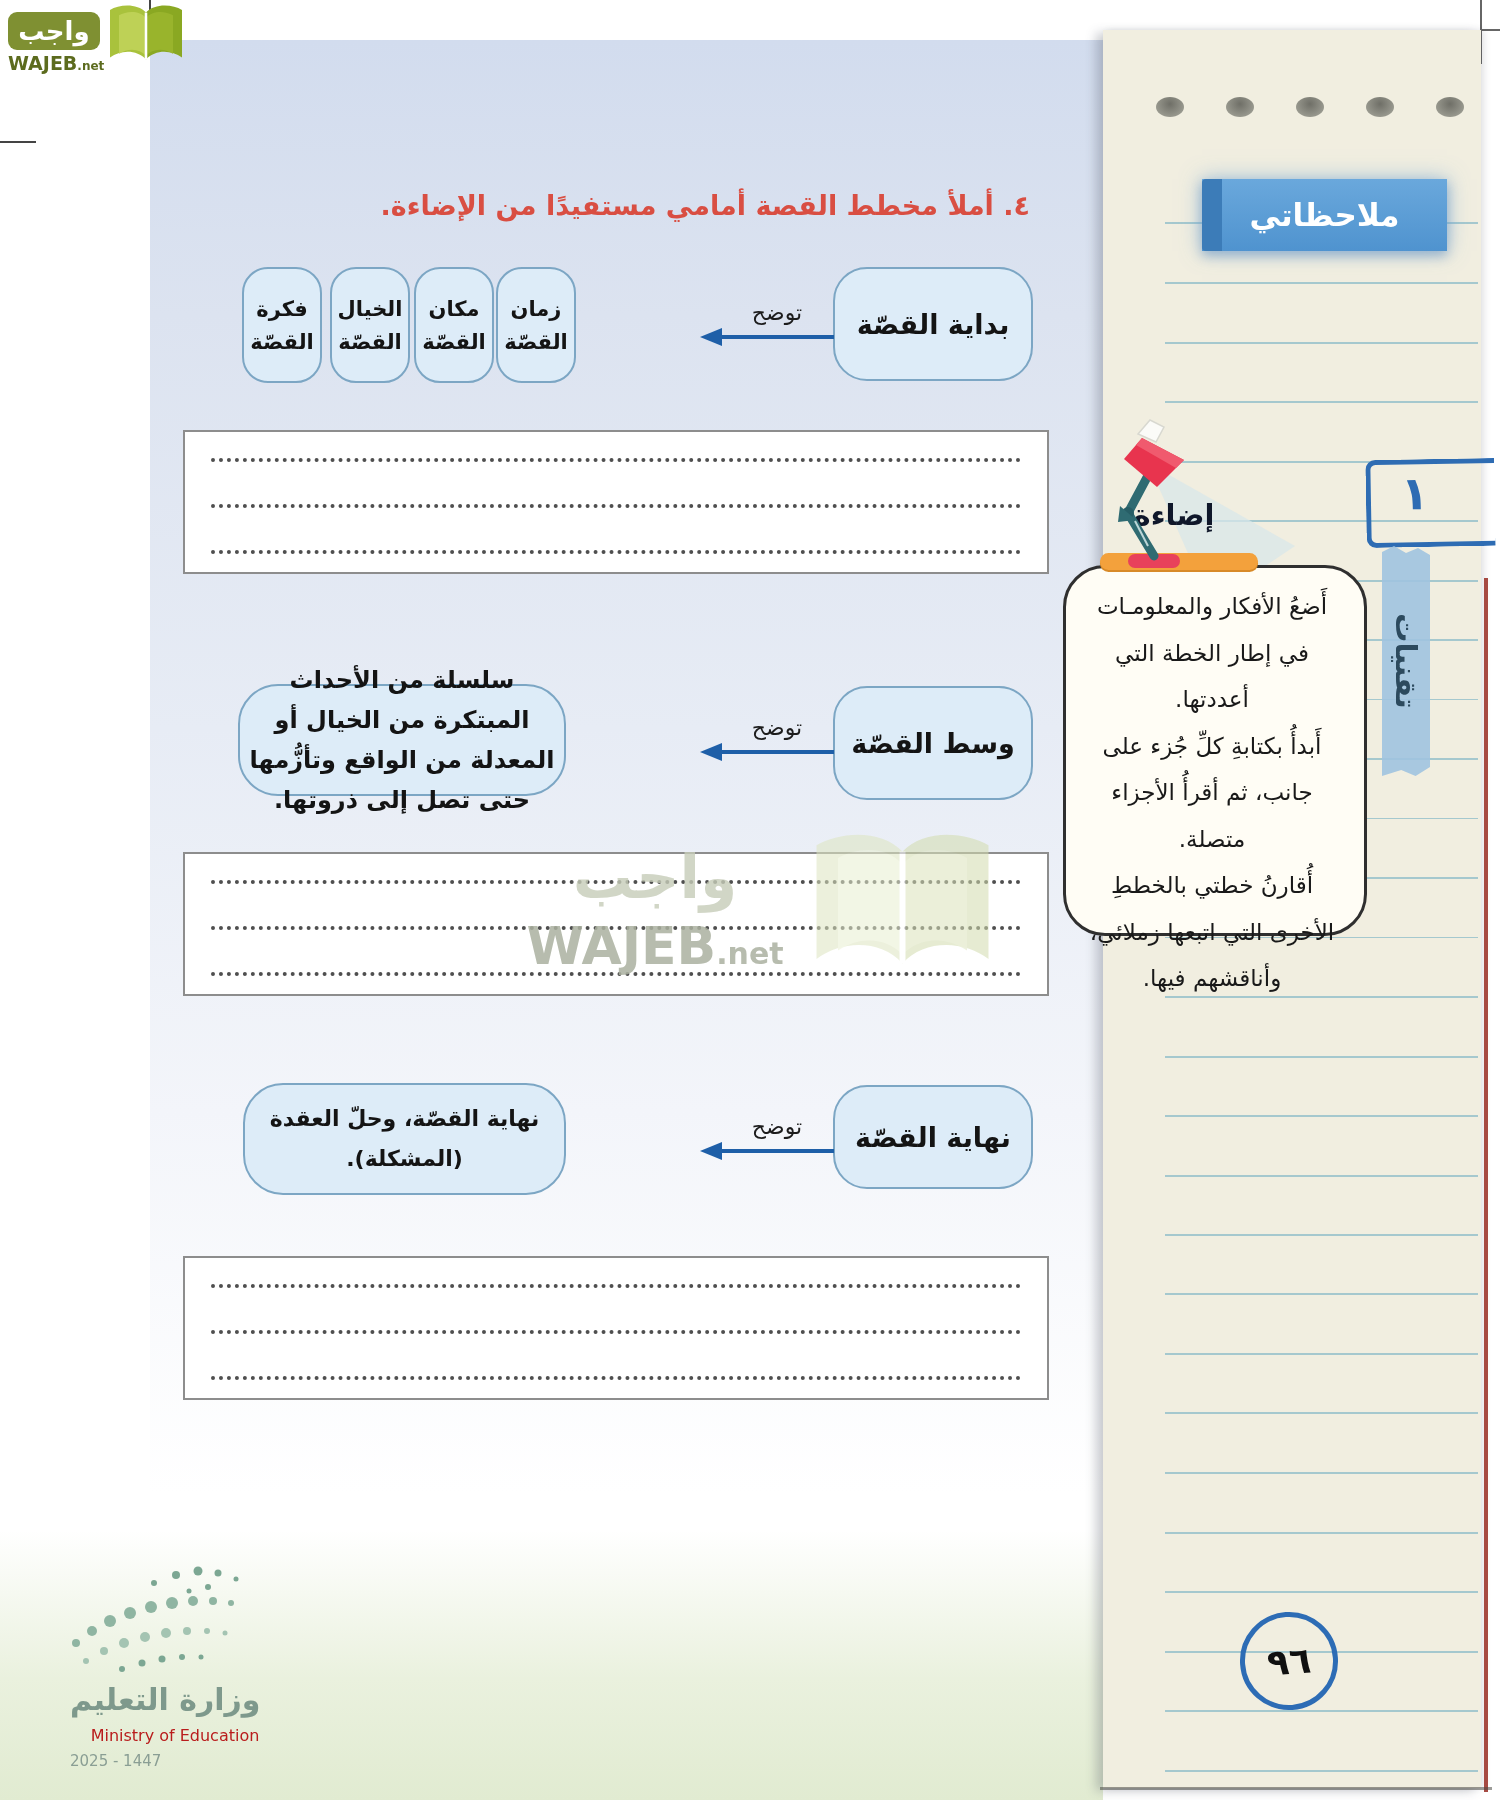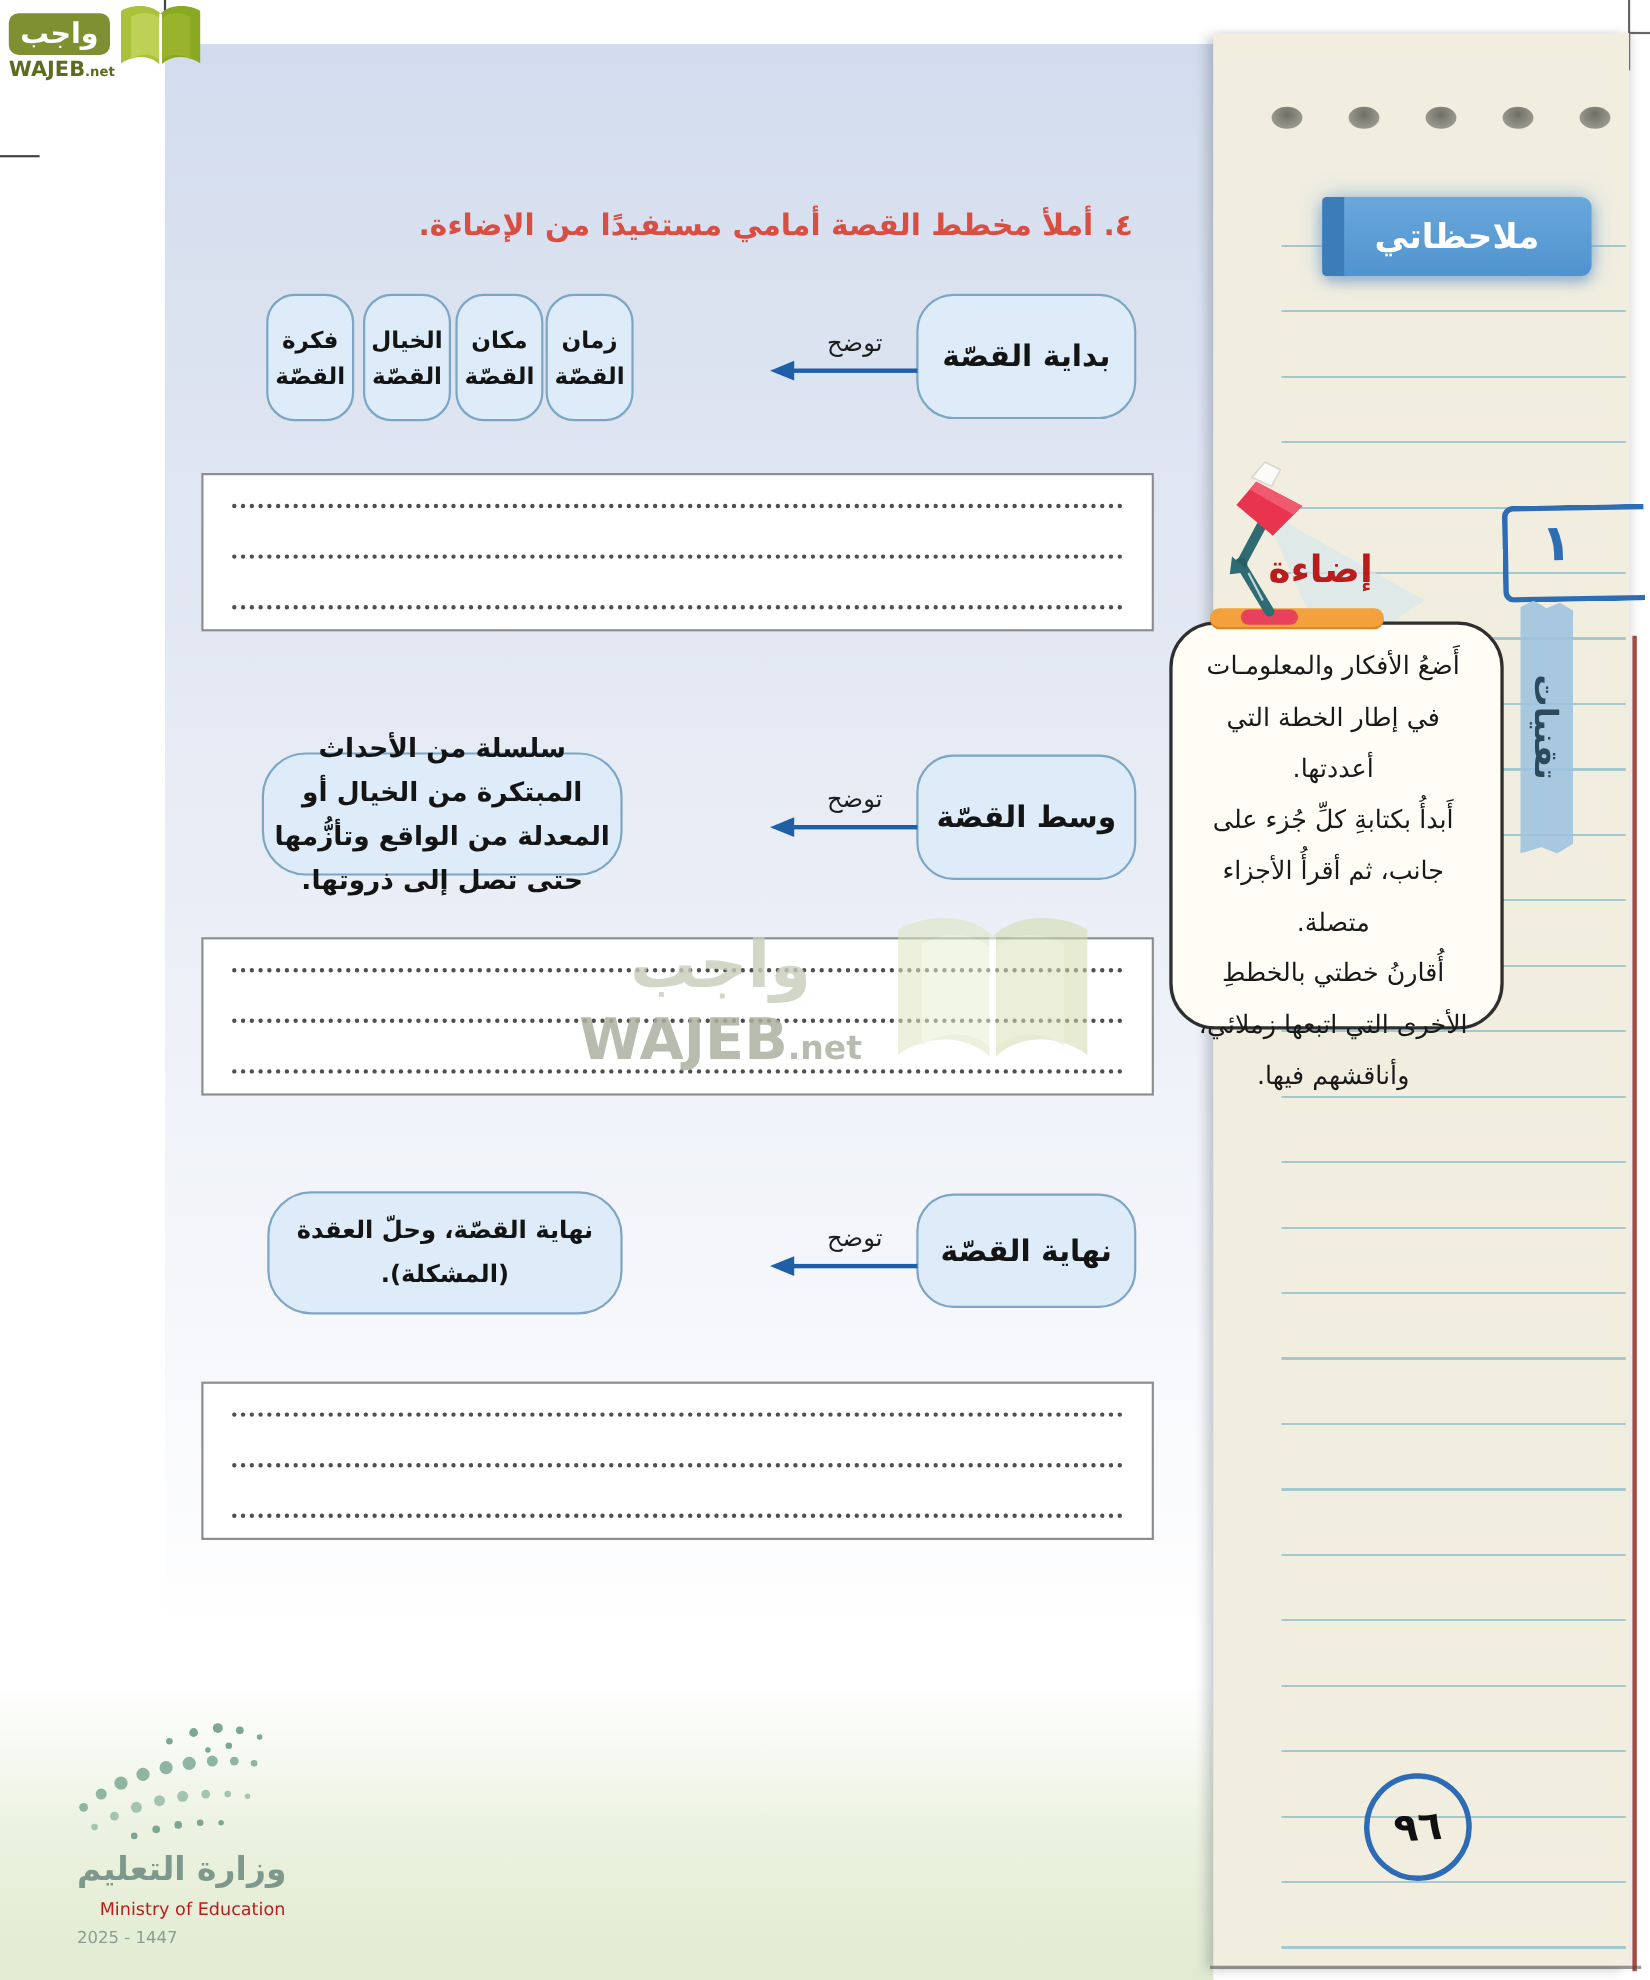--- a/index.html
+++ b/index.html
@@ -51,31 +51,31 @@
   .wm-en .tld{font-size:30px}
   .wm-book{left:795px;top:815px;opacity:.55}
 
   
   .sidebar{left:1103px;top:30px;width:378px;height:1758px;background:#f1eee0;
     box-shadow:-7px 3px 10px rgba(70,75,90,.28), 4px 0 6px rgba(70,75,90,.12);z-index:1}
   .nb-lines{left:1165px;top:165px;width:313px;height:1612px;z-index:2;
     background:repeating-linear-gradient(to bottom,rgba(0,0,0,0) 0 57.5px,#a5c8ce 57.5px 59.5px)}
   .hole{width:28px;height:20px;border-radius:50%;top:97px;z-index:4;
     background:radial-gradient(ellipse at 50% 35%,#6f6f67,#9a9a90 75%)}
-  .nb-header{left:1202px;top:179px;width:245px;height:72px;z-index:4;border-radius:10px;
+  .nb-header{left:1202px;top:179px;width:245px;height:72px;z-index:4;border-radius:0;
     background:linear-gradient(180deg,#6aa8dc,#4f93cf);display:flex;align-items:center;justify-content:center;
     color:#ffffff;font-size:31px;font-weight:bold;direction:rtl;
     box-shadow:0 0 20px rgba(120,170,215,.7),0 5px 10px rgba(90,130,180,.45)}
   .nb-header-tab{position:absolute;left:0;top:0;width:20px;height:72px;background:#3c7cb8;border-radius:4px 0 0 4px}
 
   
   .beam-svg{left:1090px;top:418px;z-index:3}
   .lamp-svg{left:1090px;top:418px;z-index:7}
-  .spot-label{left:1156px;top:498px;width:92px;text-align:center;font-size:34px;font-weight:bold;
-    color:#b91c1c;z-index:4;direction:rtl}
+  .spot-label{left:1128px;top:498px;width:92px;text-align:center;font-size:29px;font-weight:bold;
+    color:#0f172a;z-index:4;direction:rtl}
   .orange-bar{left:1100px;top:553px;width:158px;height:17px;background:#f3a13c;border-radius:9px;z-index:7;
     box-shadow:0 2px 0 #d88a28}
   .note-card{left:1063px;top:565px;width:298px;height:365px;background:#fffdf5;border:3px solid #2f2f2f;
     border-radius:42px;z-index:5}
   .note-text{left:1075px;top:583px;width:274px;z-index:6;font-size:23px;font-weight:normal;line-height:46.5px;
     text-align:center;direction:rtl;white-space:pre-line;color:#191919}
 
   
   .ribbon{left:1382px;top:546px;width:48px;height:230px;background:rgba(160,195,224,.9);z-index:3;
     clip-path:polygon(0 6px,25% 0,50% 7px,75% 2px,100% 9px,100% calc(100% - 9px),70% 100%,40% calc(100% - 6px),0 100%);

